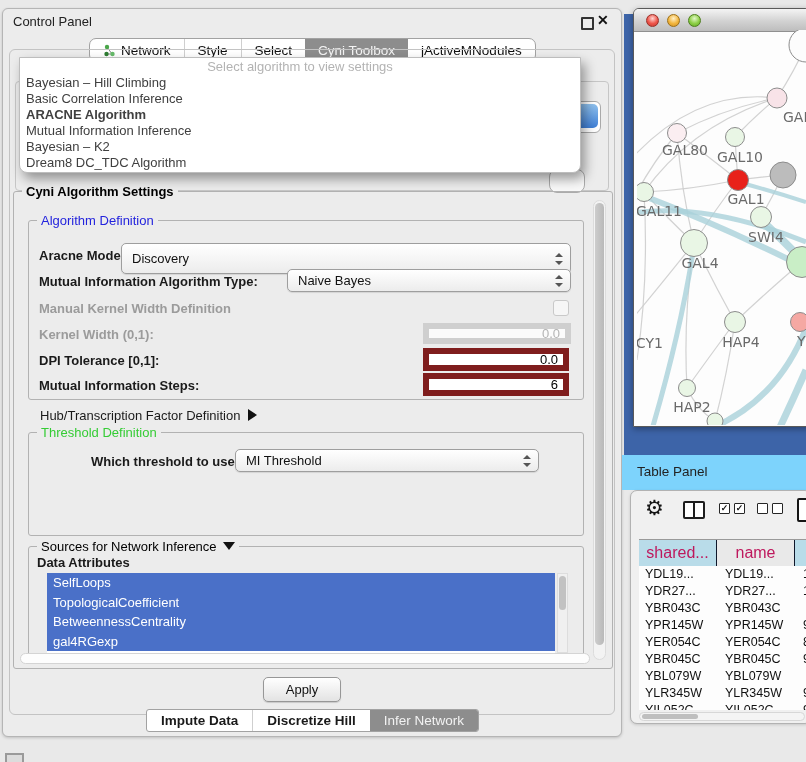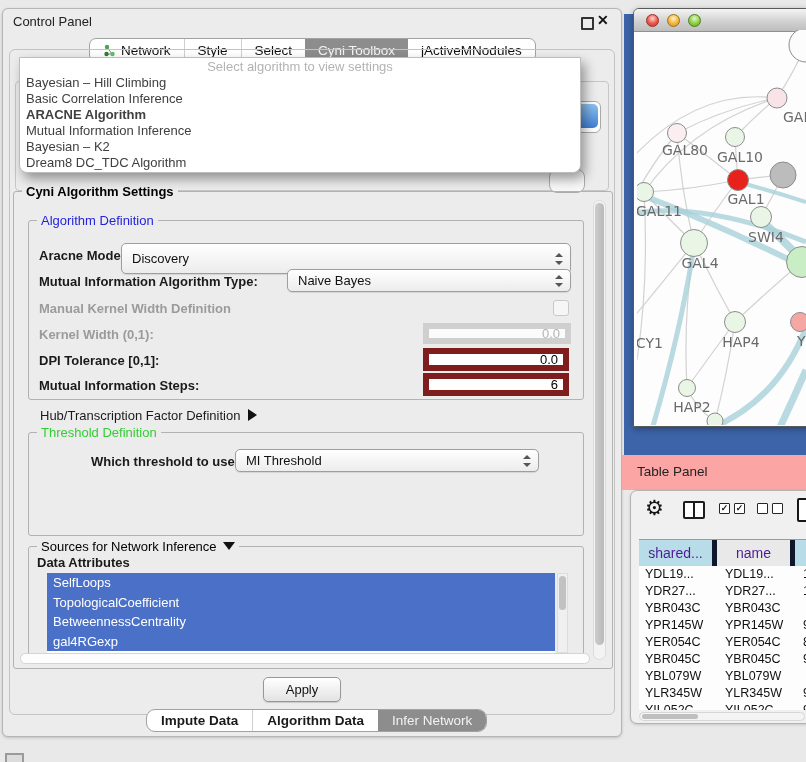--- a/index.html
+++ b/index.html
@@ -79,58 +79,58 @@
   #set-vthumb{position:absolute;left:1px;top:2px;width:9px;height:442px;border-radius:5px;
     background:linear-gradient(90deg,#cdcdcd,#b9b9b9)}
   #set-hscroll{left:6px;top:461px;width:570px;height:11px;background:#fdfdfd;border:1px solid #d4d4d4;
     border-radius:6px;box-sizing:border-box}
 
   #apply-btn{left:260px;top:668px;width:76px;height:23px;border:1px solid #979797;border-radius:5px;
     background:linear-gradient(#ffffff,#e3e3e3);font-size:13px;color:#111;display:flex;align-items:center;
     justify-content:center;box-shadow:0 1px 1px rgba(0,0,0,.15)}
 
   #bottom-tabs{left:143px;top:700px;height:21px;display:flex;background:#fff;border:1px solid #a2a2a2;
-    border-radius:9px;overflow:hidden}
+    border-radius:3px;overflow:hidden}
   .btab{display:flex;align-items:center;padding:0 14px;font-size:13.5px;font-weight:bold;color:#1a1a1a;
     border-left:1px solid #cfcfcf}
   .btab:first-child{border-left:none}
   .btab.sel{background:#8d8d8d;color:#f2f2f2;font-weight:normal;border-left:none}
 
   
   #desktop-blue{left:624px;top:14px;width:182px;height:441px;background:#3d64a8}
   #net-window{left:633px;top:8px;width:176px;height:417px;border:1px solid #5a5a5a;border-radius:6px 6px 0 0;
     background:#fdfdfd;box-shadow:0 2px 6px rgba(0,0,0,.35)}
   #net-titlebar{position:absolute;left:0;top:0;right:0;height:22px;border-radius:5px 5px 0 0;
     background:linear-gradient(#f4f4f4,#d2d2d2 55%,#bdbdbd);border-bottom:1px solid #909090;display:flex;
     align-items:center;gap:8px;padding-left:12px}
   .tl{width:13px;height:13px;border-radius:50%;box-sizing:border-box}
   .tl.red{background:radial-gradient(circle at 50% 32%,#ffd5d2,#ee5449 55%,#c33b32);border:1px solid #9a2f28}
   .tl.yel{background:radial-gradient(circle at 50% 32%,#fff0c8,#f2b53c 55%,#cf9125);border:1px solid #9d7017}
   .tl.grn{background:radial-gradient(circle at 50% 32%,#e2f7c8,#8ccf45 55%,#63a826);border:1px solid #4d7f1c}
   #net-svg{position:absolute;left:637px;top:30px;z-index:3}
 
   
-  #table-panel-bar{left:622px;top:455px;width:184px;height:35px;background:#fca5a5}
+  #table-panel-bar{left:622px;top:455px;width:184px;height:35px;background:#7dd3fc}
   #table-panel-title{position:absolute;left:15px;top:9px;font-size:13.5px;color:#222}
   #table-window{left:630px;top:490px;width:180px;height:232px;background:#f0f0f0;border:1px solid #b2b2b2;
     border-radius:7px;box-shadow:0 1px 3px rgba(0,0,0,.15)}
   .ticon{position:absolute;top:12px}
   #gear-i{left:14px;top:6px;font-size:21px;color:#151515;line-height:21px}
   #cols-i{left:52px;top:10px;width:18px;height:14px;border:2px solid #1d1d1d;border-radius:2px;background:#fff}
   #cols-i::after{content:"";position:absolute;left:8px;top:0;width:2px;height:14px;background:#1d1d1d}
   .cbpair{display:flex;gap:4px}
   #checks-i{left:88px;top:12px}
   #unchecks-i{left:126px;top:12px}
   .cb{width:9px;height:9px;border:1.5px solid #262626;border-radius:1px;background:#fff;font-size:9px;
     line-height:9px;text-align:center;color:#111;font-weight:bold}
   #doc-i{left:166px;top:7px;width:14px;height:20px;border:2px solid #161616;border-radius:2px;background:#fff}
 
   #tbl-head{position:absolute;left:8px;top:48px;height:26px;display:flex;border-top:1px solid #9a9a9a;
     border-bottom:1px solid #9a9a9a;overflow:hidden;width:168px}
-  .hcell{box-sizing:border-box;border-right:5px solid #0f172a;font-size:14px;color:#4c1d95;display:flex;
+  .hcell{box-sizing:border-box;border-right:1px solid #0f172a;font-size:16px;color:#be185d;display:flex;
     align-items:center;justify-content:center;flex:none}
   .hcell.blue{background:#b9dce9}
   .hcell.gray{background:#e9e9e9}
   #tbl-rows{position:absolute;left:8px;top:75px;width:168px;height:144px;overflow:hidden;background:#fdfdfd}
   .trow{display:flex;height:17px;line-height:17px}
   .tcell{flex:none;font-size:12.5px;color:#111;white-space:nowrap;overflow:hidden;box-sizing:border-box}
   #tbl-hscroll{position:absolute;left:8px;top:221px;width:166px;height:9px;background:#f4f4f4;
     border:1px solid #d7d7d7;border-radius:5px;box-sizing:border-box}
   #tbl-hthumb{position:absolute;left:2px;top:1px;width:56px;height:5px;border-radius:3px;background:#bfbfbf}
 
@@ -257,21 +257,21 @@
     <div class="abs" id="set-hscroll"></div>
   </div>
 
   <div class="abs" id="apply-btn">Apply</div>
 
   <div class="abs" id="bottom-tabs">
     <div class="btab">
         <span>Impute Data</span>
       </div>
     <div class="btab">
-        <span>Algorithm Data</span>
+        <span>Discretize Hill</span>
       </div>
     <div class="btab sel">
         <span>Infer Network</span>
       </div>
   </div>
 </div>
 
 <div class="abs" id="desktop-blue"></div>
 
 <div class="abs" id="net-window">

